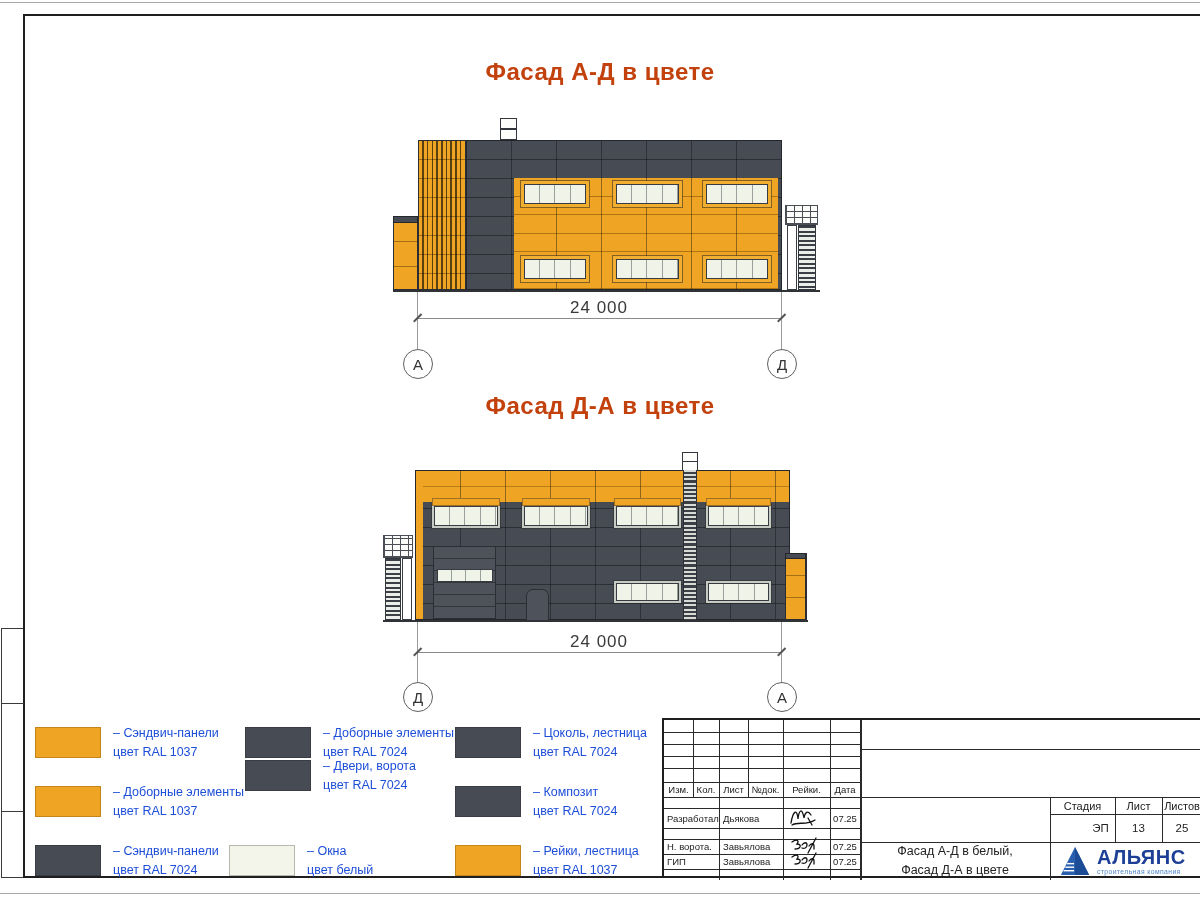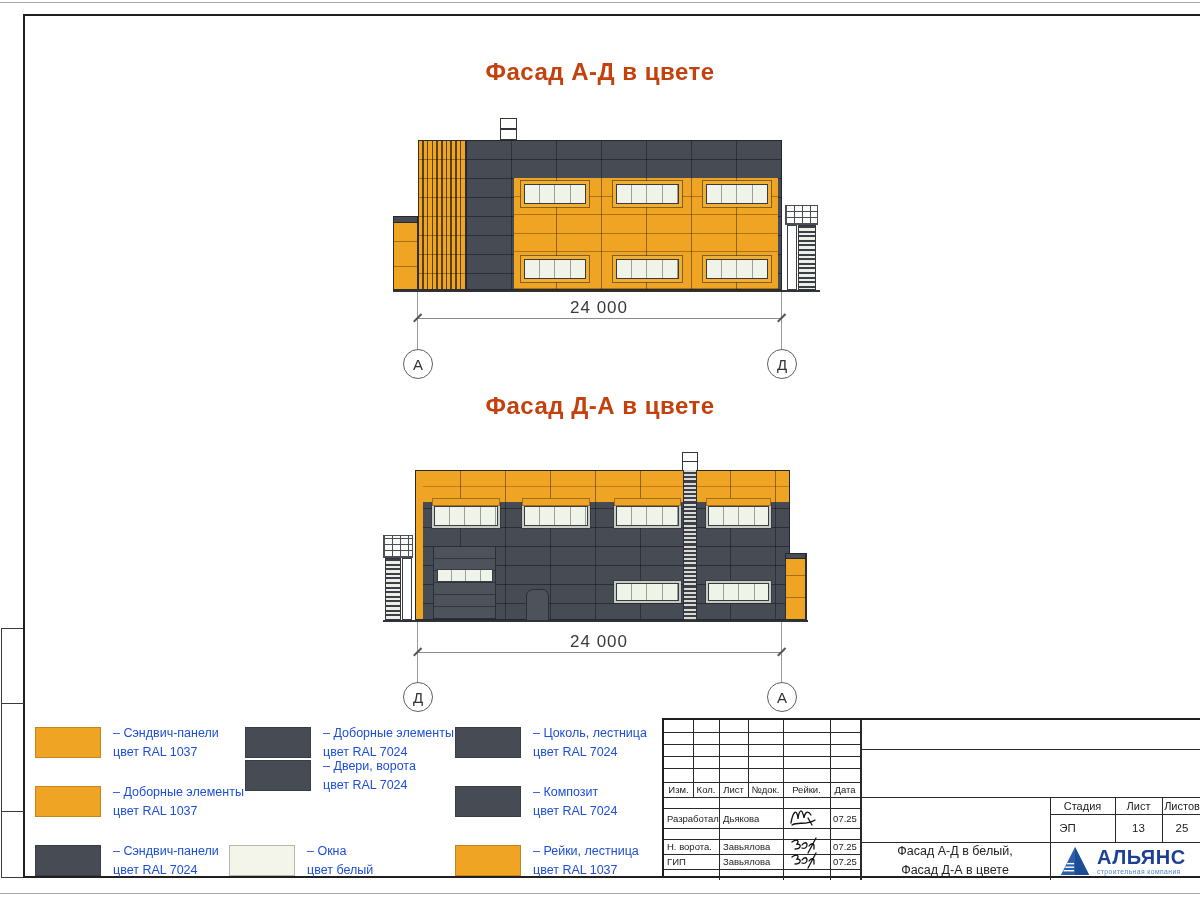--- a/index.html
+++ b/index.html
@@ -330,21 +330,21 @@
   </svg>
 
   <div class="doc-title" style="left:196px;top:122px;width:190px;height:38px">
     <span>Фасад А-Д в белый,</span>
     <span>Фасад Д-А в цвете</span>
   </div>
 
   <div class="tbt stageh" style="left:386px;top:77px;width:65px;height:17px">Стадия</div>
   <div class="tbt stageh" style="left:451px;top:77px;width:47px;height:17px">Лист</div>
   <div class="tbt stageh" style="left:498px;top:77px;width:40px;height:17px">Листов</div>
-  <div class="tbt stagev" style="left:371px;top:94px;width:65px;height:28px">ЭП</div>
+  <div class="tbt stagev" style="left:404px;top:94px;width:65px;height:28px">ЭП</div>
   <div class="tbt stagev" style="left:451px;top:94px;width:47px;height:28px">13</div>
   <div class="tbt stagev" style="left:498px;top:94px;width:40px;height:28px">25</div>
 
   <div id="logo" style="left:386px;top:122px;width:152px;height:38px">
     <svg width="30" height="32" viewBox="0 0 34 34">
       <polygon points="17,1 33,33 1,33" fill="#2a5fae"></polygon>
       <polygon points="17,1 33,33 17,33" fill="#1d4c97"></polygon>
       <g stroke="#ffffff" stroke-width="1.6">
         <line x1="4" y1="28" x2="16" y2="28"></line>
         <line x1="6" y1="24" x2="16" y2="24"></line>

